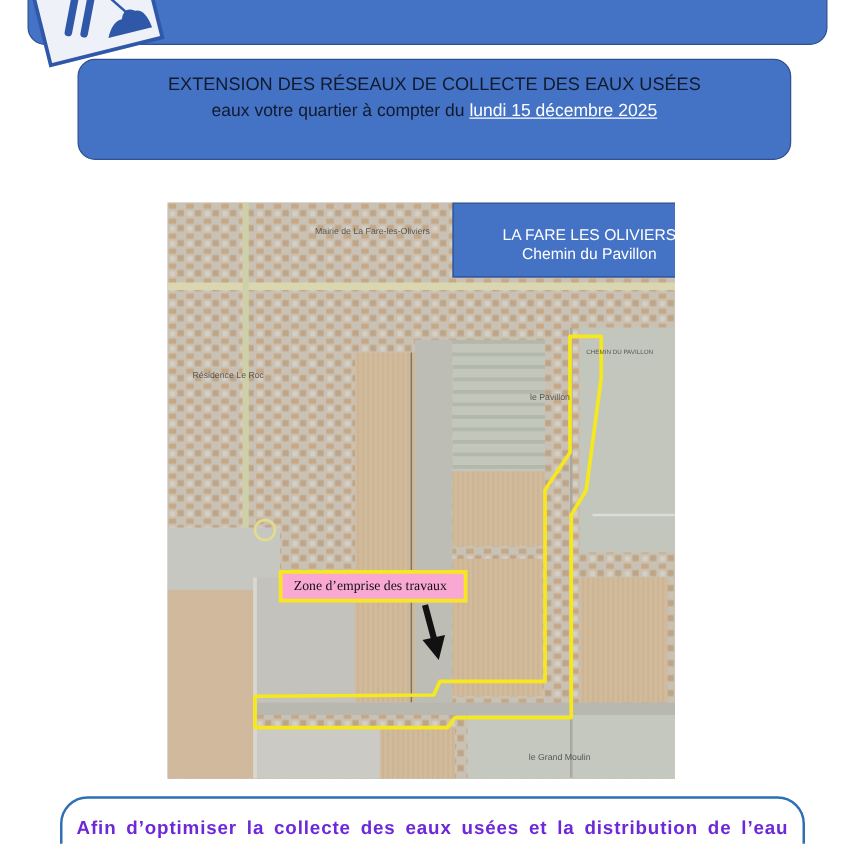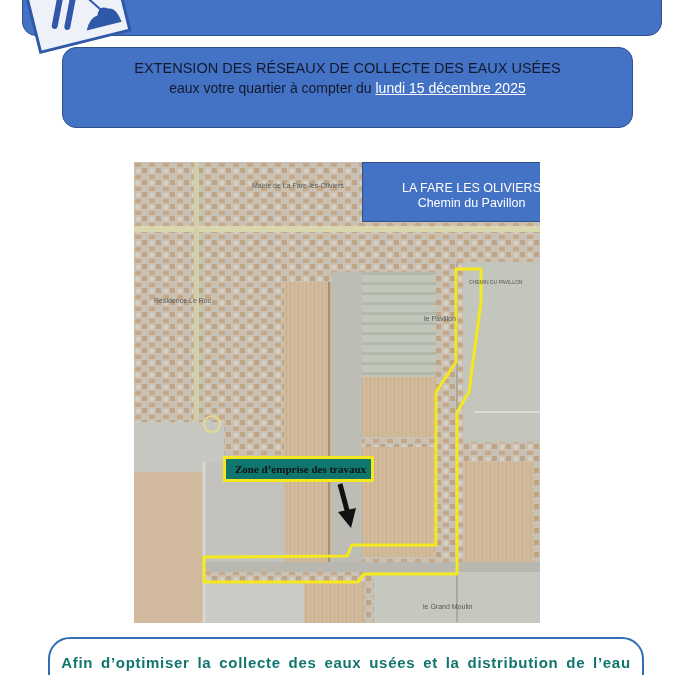--- a/index.html
+++ b/index.html
@@ -8,23 +8,23 @@
   .doc-icon { position:absolute; left:30px; top:-20px; width:96px; height:64px; transform:rotate(-14deg); transform-origin:center; }
   .subtitle-box { position:absolute; left:62px; top:47px; width:571px; height:81px; background:#4472C4; border:1px solid #2f528f; border-radius:14px; box-sizing:border-box; text-align:center; padding-top:11px; }
   .subtitle-line { font-family:"Liberation Sans", sans-serif; font-size:14.5px; line-height:19px; color:#111a2e; }
   .sub-line { font-family:"Liberation Sans", sans-serif; font-size:14px; line-height:20px; }
   .sub-dark { color:#111a2e; }
   .sub-white { color:#ffffff;text-decoration:underline; }
   .map { position:absolute; left:134px; top:162px; width:406px; height:461px; overflow:hidden; background:#bdb8ac; }
   .map svg { position:absolute; left:0; top:0; }
   .map-label { position:absolute; left:187px; top:0; width:219px; height:60px; background:#4472C4; border:1px solid #2f528f; box-sizing:border-box; text-align:center; padding-top:18px; color:#ffffff; font-family:"Liberation Sans", sans-serif; font-size:12.5px; line-height:15px;margin-left:41px; }
   .map-text { position:absolute; font-family:"Liberation Sans", sans-serif; font-size:7px; color:#3a3a3a; white-space:nowrap; opacity:0.8; }
-  .zone-label { position:absolute; left:89px; top:294px; width:151px; height:26px; background:#0f766e; border:3px solid #f5e81e; box-sizing:border-box; font-family:"Liberation Serif", serif; font-size:11px; color:#111; line-height:20px; padding-left:9px;font-weight:bold; }
+  .zone-label { position:absolute; left:89px; top:294px; width:151px; height:26px; background:#f9a8d4; border:3px solid #f5e81e; box-sizing:border-box; font-family:"Liberation Serif", serif; font-size:11px; color:#111; line-height:20px; padding-left:9px; }
   .info-box { position:absolute; left:48px; top:637px; width:596px; height:80px; border:2px solid #2e6fb5; border-radius:22px; box-sizing:border-box; background:#fff; text-align:center; padding-top:15px; }
-  .info-text { font-family:"Liberation Sans", sans-serif; font-weight:bold; font-size:15px; color:#0f766e; letter-spacing:0.7px; word-spacing:3px; }
+  .info-text { font-family:"Liberation Sans", sans-serif; font-weight:bold; font-size:15px; color:#6d28d9; letter-spacing:0.7px; word-spacing:3px; }
 </style>
 </head>
 <body>
 
 <div class="banner">
   
 </div>
 
 <div class="doc-icon">
   <svg width="96" height="64" viewBox="0 0 96 64">

